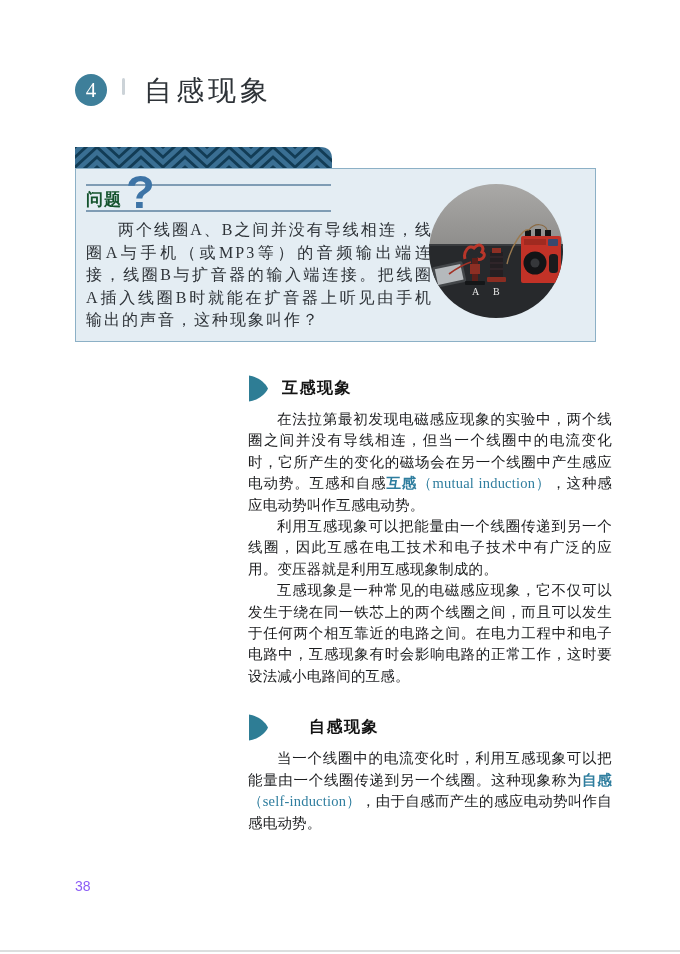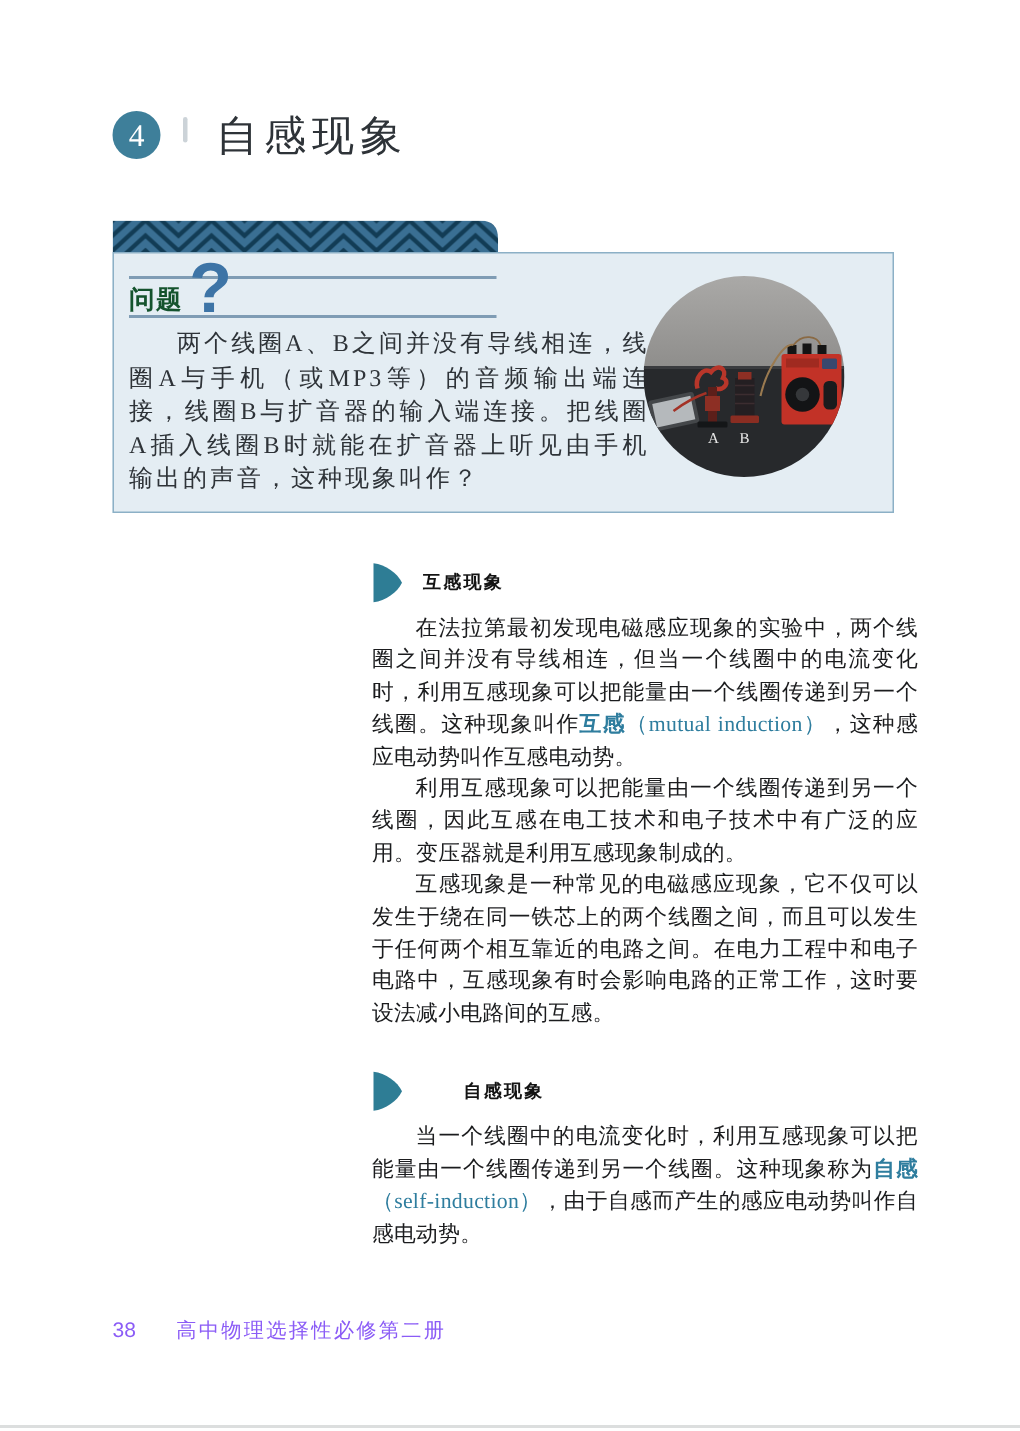--- a/index.html
+++ b/index.html
@@ -42,21 +42,21 @@
     position:absolute;left:10px;top:50px;width:347px;
     font-size:16px;line-height:22.6px;letter-spacing:2px;color:#2e3338;
     text-align:justify;text-indent:2em;
   }
   .photo-wrap{position:absolute;left:353px;top:15px;width:134px;height:134px;}
   
   .main-col{position:absolute;left:248px;top:374px;width:364px;}
   .section-head{display:flex;align-items:center;gap:13px;height:28px;}
   .section-head .marker{flex:0 0 auto;display:block;}
   .section-title{
-    font-size:12px;font-weight:bold;color:#141414;letter-spacing:1.5px;
+    font-size:16px;font-weight:bold;color:#141414;letter-spacing:1.5px;
     font-family:Liberation Sans, sans-serif;
   }
   .body-p{
     margin:0;font-size:14.5px;line-height:21.4px;color:#1b1c1e;
     text-align:justify;text-indent:2em;letter-spacing:0.2px;
   }
   .body-p.first{margin-top:7px;}
   .sec2{margin-top:26px;gap:40px;}
   .term-bold{color:#2e7d9e;font-weight:bold;}
   .term{color:#2e7d9e;margin-top:32px;}
@@ -163,33 +163,32 @@
 
 <div class="main-col">
 
   <div class="section-head">
     <svg class="marker" width="21" height="27" viewBox="0 0 21 27">
       <path d="M1 0.5 L1 26.5 C9 25.5 17 20 20 13.5 C17 7 9 1.5 1 0.5 Z" fill="#2e7d95"></path>
     </svg>
     <span class="section-title">互感现象</span>
   </div>
 
-  <p class="body-p first"><span>在法拉第最初发现电磁感应现象的实验中，两个线圈之间并没有导线相连，但当一个线圈中的电流变化时，利用互感现象可以把能量由一个线圈传递到另一个线圈。这种现象叫作</span><span class="term-bold">互感</span><span class="term">（mutual induction）</span><span>，这种感应电动势叫作互感电动势。</span></p>
+  <p class="body-p first"><span>在法拉第最初发现电磁感应现象的实验中，两个线圈之间并没有导线相连，但当一个线圈中的电流变化时，它所产生的变化的磁场会在另一个线圈中产生感应电动势。互感和自感</span><span class="term-bold">互感</span><span class="term">（mutual induction）</span><span>，这种感应电动势叫作互感电动势。</span></p>
 
   <p class="body-p"><span>利用互感现象可以把能量由一个线圈传递到另一个线圈，因此互感在电工技术和电子技术中有广泛的应用。变压器就是利用互感现象制成的。</span></p>
 
   <p class="body-p"><span>互感现象是一种常见的电磁感应现象，它不仅可以发生于绕在同一铁芯上的两个线圈之间，而且可以发生于任何两个相互靠近的电路之间。在电力工程中和电子电路中，互感现象有时会影响电路的正常工作，这时要设法减小电路间的互感。</span></p>
 
   <div class="section-head sec2">
     <svg class="marker" width="21" height="27" viewBox="0 0 21 27">
       <path d="M1 0.5 L1 26.5 C9 25.5 17 20 20 13.5 C17 7 9 1.5 1 0.5 Z" fill="#2e7d95"></path>
     </svg>
     <span class="section-title">自感现象</span>
   </div>
 
   <p class="body-p first"><span>当一个线圈中的电流变化时，利用互感现象可以把能量由一个线圈传递到另一个线圈。这种现象称为</span><span class="term-bold">自感</span><span class="term">（self-induction）</span><span>，由于自感而产生的感应电动势叫作自感电动势。</span></p>
 </div>
 
 <div class="footer">
   <span class="pagenum">38</span>
-  <span class="booktitle">高中物理选择性必修第二册</span>
 </div>
 <div class="bottom-hairline"></div>
 
 </body></html>

